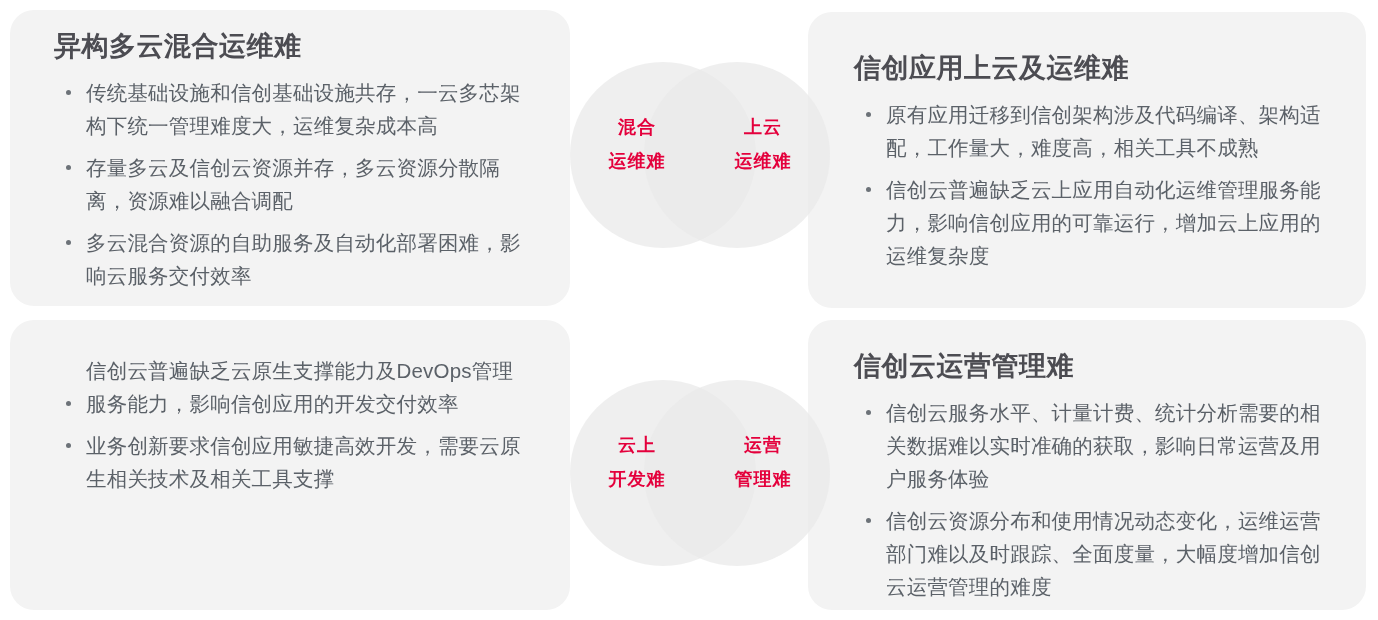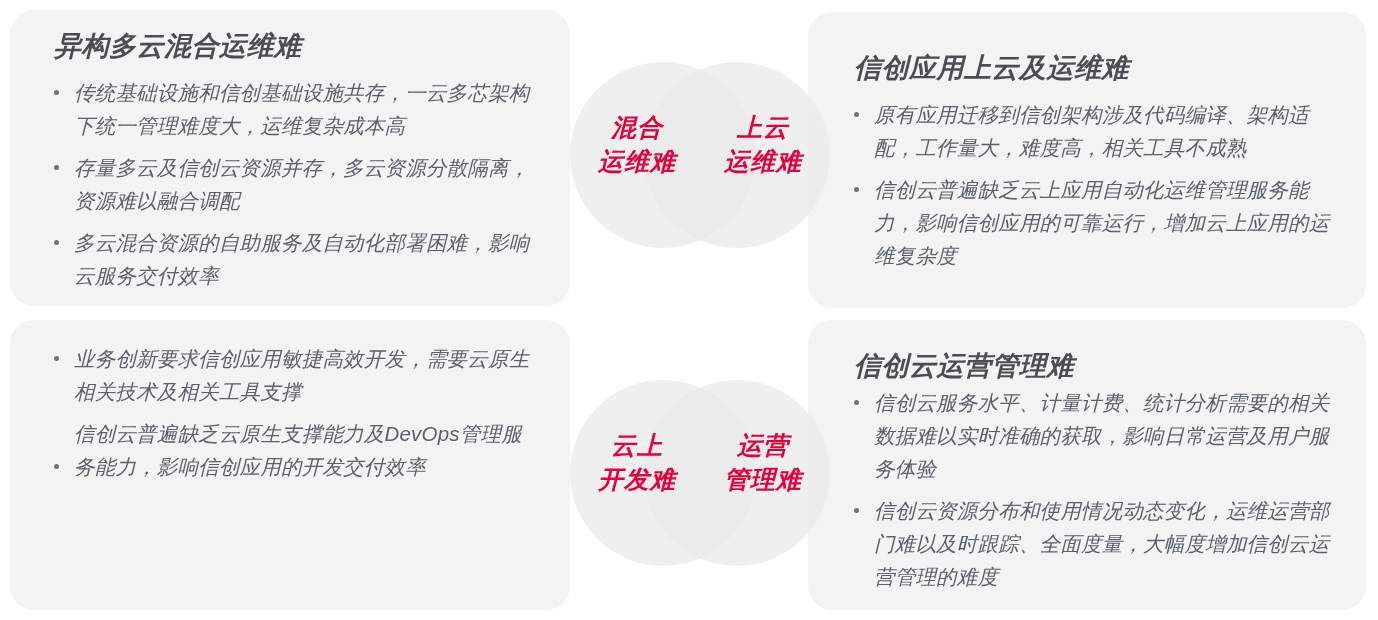--- a/index.html
+++ b/index.html
@@ -13,21 +13,20 @@
     position: relative;
     overflow: hidden;
     font-family: "Liberation Sans", "DejaVu Sans", sans-serif;
   }
 
   .stage {
     position: absolute;
     left: 0; top: 0;
     width: 1378px;
     height: 435px;
-    font-style: italic;
   }
 
   
   .card {
     position: absolute;
     background: #f3f3f3;
     border-radius: 24px;
     box-sizing: border-box;
   }
   .card-tl { left: 10px;  top: 10px;  width: 560px; height: 296px; padding: 20px 30px 0 38px; }
@@ -43,21 +42,21 @@
     line-height: 1.25;
     margin: 0 0 12px 6px;
     white-space: nowrap;
   }
   .card-tr .card-title { }
   .card-bl .card-title { margin-bottom: 16px; }
   .card-br .card-title { margin-bottom: 2px; }
 
   .bullets {
     list-style: none;
-    margin: 0;
+    margin: 12px;
     padding: 0;
   }
   .bullet {
     position: relative;
     padding-left: 26px;
     font-size: 20.5px;
     line-height: 33px;
     color: #5b6168;
     margin-bottom: 9px;
     letter-spacing: 0.2px;
@@ -93,21 +92,21 @@
   }
   .venn .circle-left  { left: 0px; }
   .venn .circle-right { left: 74px; }
 
   .venn-label {
     position: absolute;
     top: 48px;
     width: 150px;
     text-align: center;
     color: #e4003c;
-    font-size: 25px;
+    font-size: 18px;
     font-weight: bold;
     line-height: 34px;
     letter-spacing: 1px;
     white-space: pre-line;
   }
   .venn-label-left  { left: -8px; }
   .venn-label-right { left: 118px; }
 </style>
 </head>
 <body>
@@ -141,27 +140,27 @@
       </li>
       <li class="bullet">
         <span class="dot"></span>
         <span>信创云普遍缺乏云上应用自动化运维管理服务能力，影响信创应用的可靠运行，增加云上应用的运维复杂度</span>
       </li>
     </ul>
   </div>
 
   <div class="card card-bl">
     <ul class="bullets">
+      <li class="bullet dot-second">
+        <span class="dot"></span>
+        <span>信创云普遍缺乏云原生支撑能力及DevOps管理服务能力，影响信创应用的开发交付效率</span>
+      </li>
       <li class="bullet">
         <span class="dot"></span>
         <span>业务创新要求信创应用敏捷高效开发，需要云原生相关技术及相关工具支撑</span>
-      </li>
-      <li class="bullet dot-second">
-        <span class="dot"></span>
-        <span>信创云普遍缺乏云原生支撑能力及DevOps管理服务能力，影响信创应用的开发交付效率</span>
       </li>
     </ul>
   </div>
 
   <div class="card card-br">
     <div class="card-title">信创云运营管理难</div>
     <ul class="bullets">
       <li class="bullet">
         <span class="dot"></span>
         <span>信创云服务水平、计量计费、统计分析需要的相关数据难以实时准确的获取，影响日常运营及用户服务体验</span>

